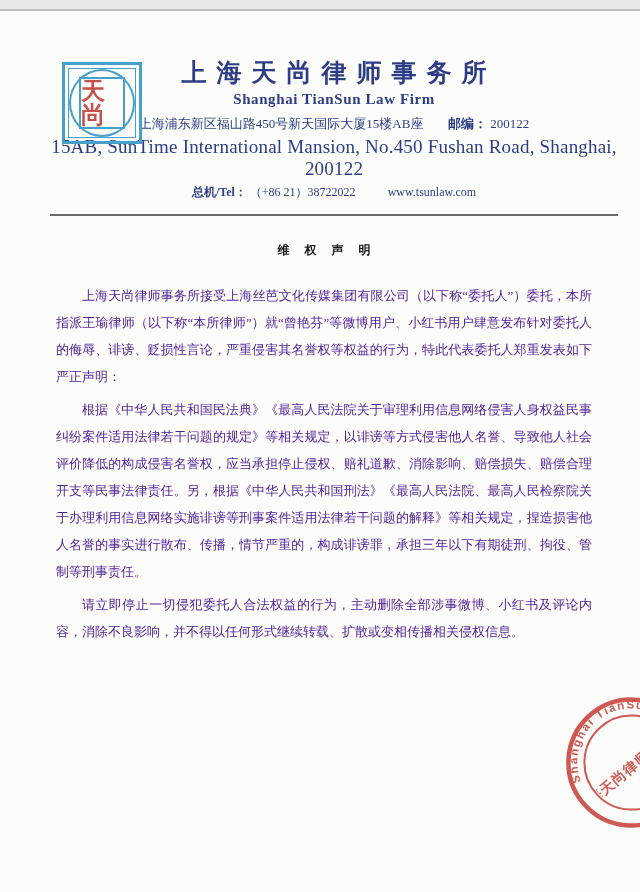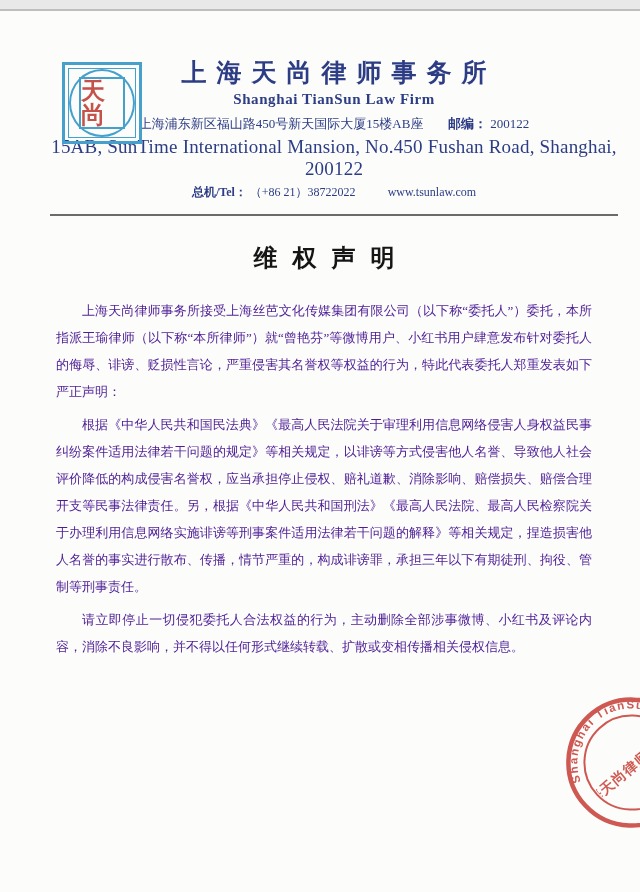--- a/index.html
+++ b/index.html
@@ -56,21 +56,21 @@
   .tel-line b { font-weight:bold; }
   .tel-line .gap { display:inline-block; width:26px; }
   .head-rule {
     margin:13px 22px 0 50px; height:0;
     border-top:2px solid #6b6b6b;
   }
 
   
   .doc-body { padding:26px 48px 0 56px; }
   .doc-title {
-    text-align:center; font-size:24px; font-weight:bold; color:#151515;
+    text-align:center; font-size:12px; font-weight:bold; color:#151515;
     letter-spacing:15px; text-indent:15px; margin-bottom:23px;
   }
   .doc-body p {
     font-size:13px; line-height:27px;
     text-align:justify; text-indent:2em;
     margin-bottom:6px;
     color:#4c1d95;
   }
 
   

